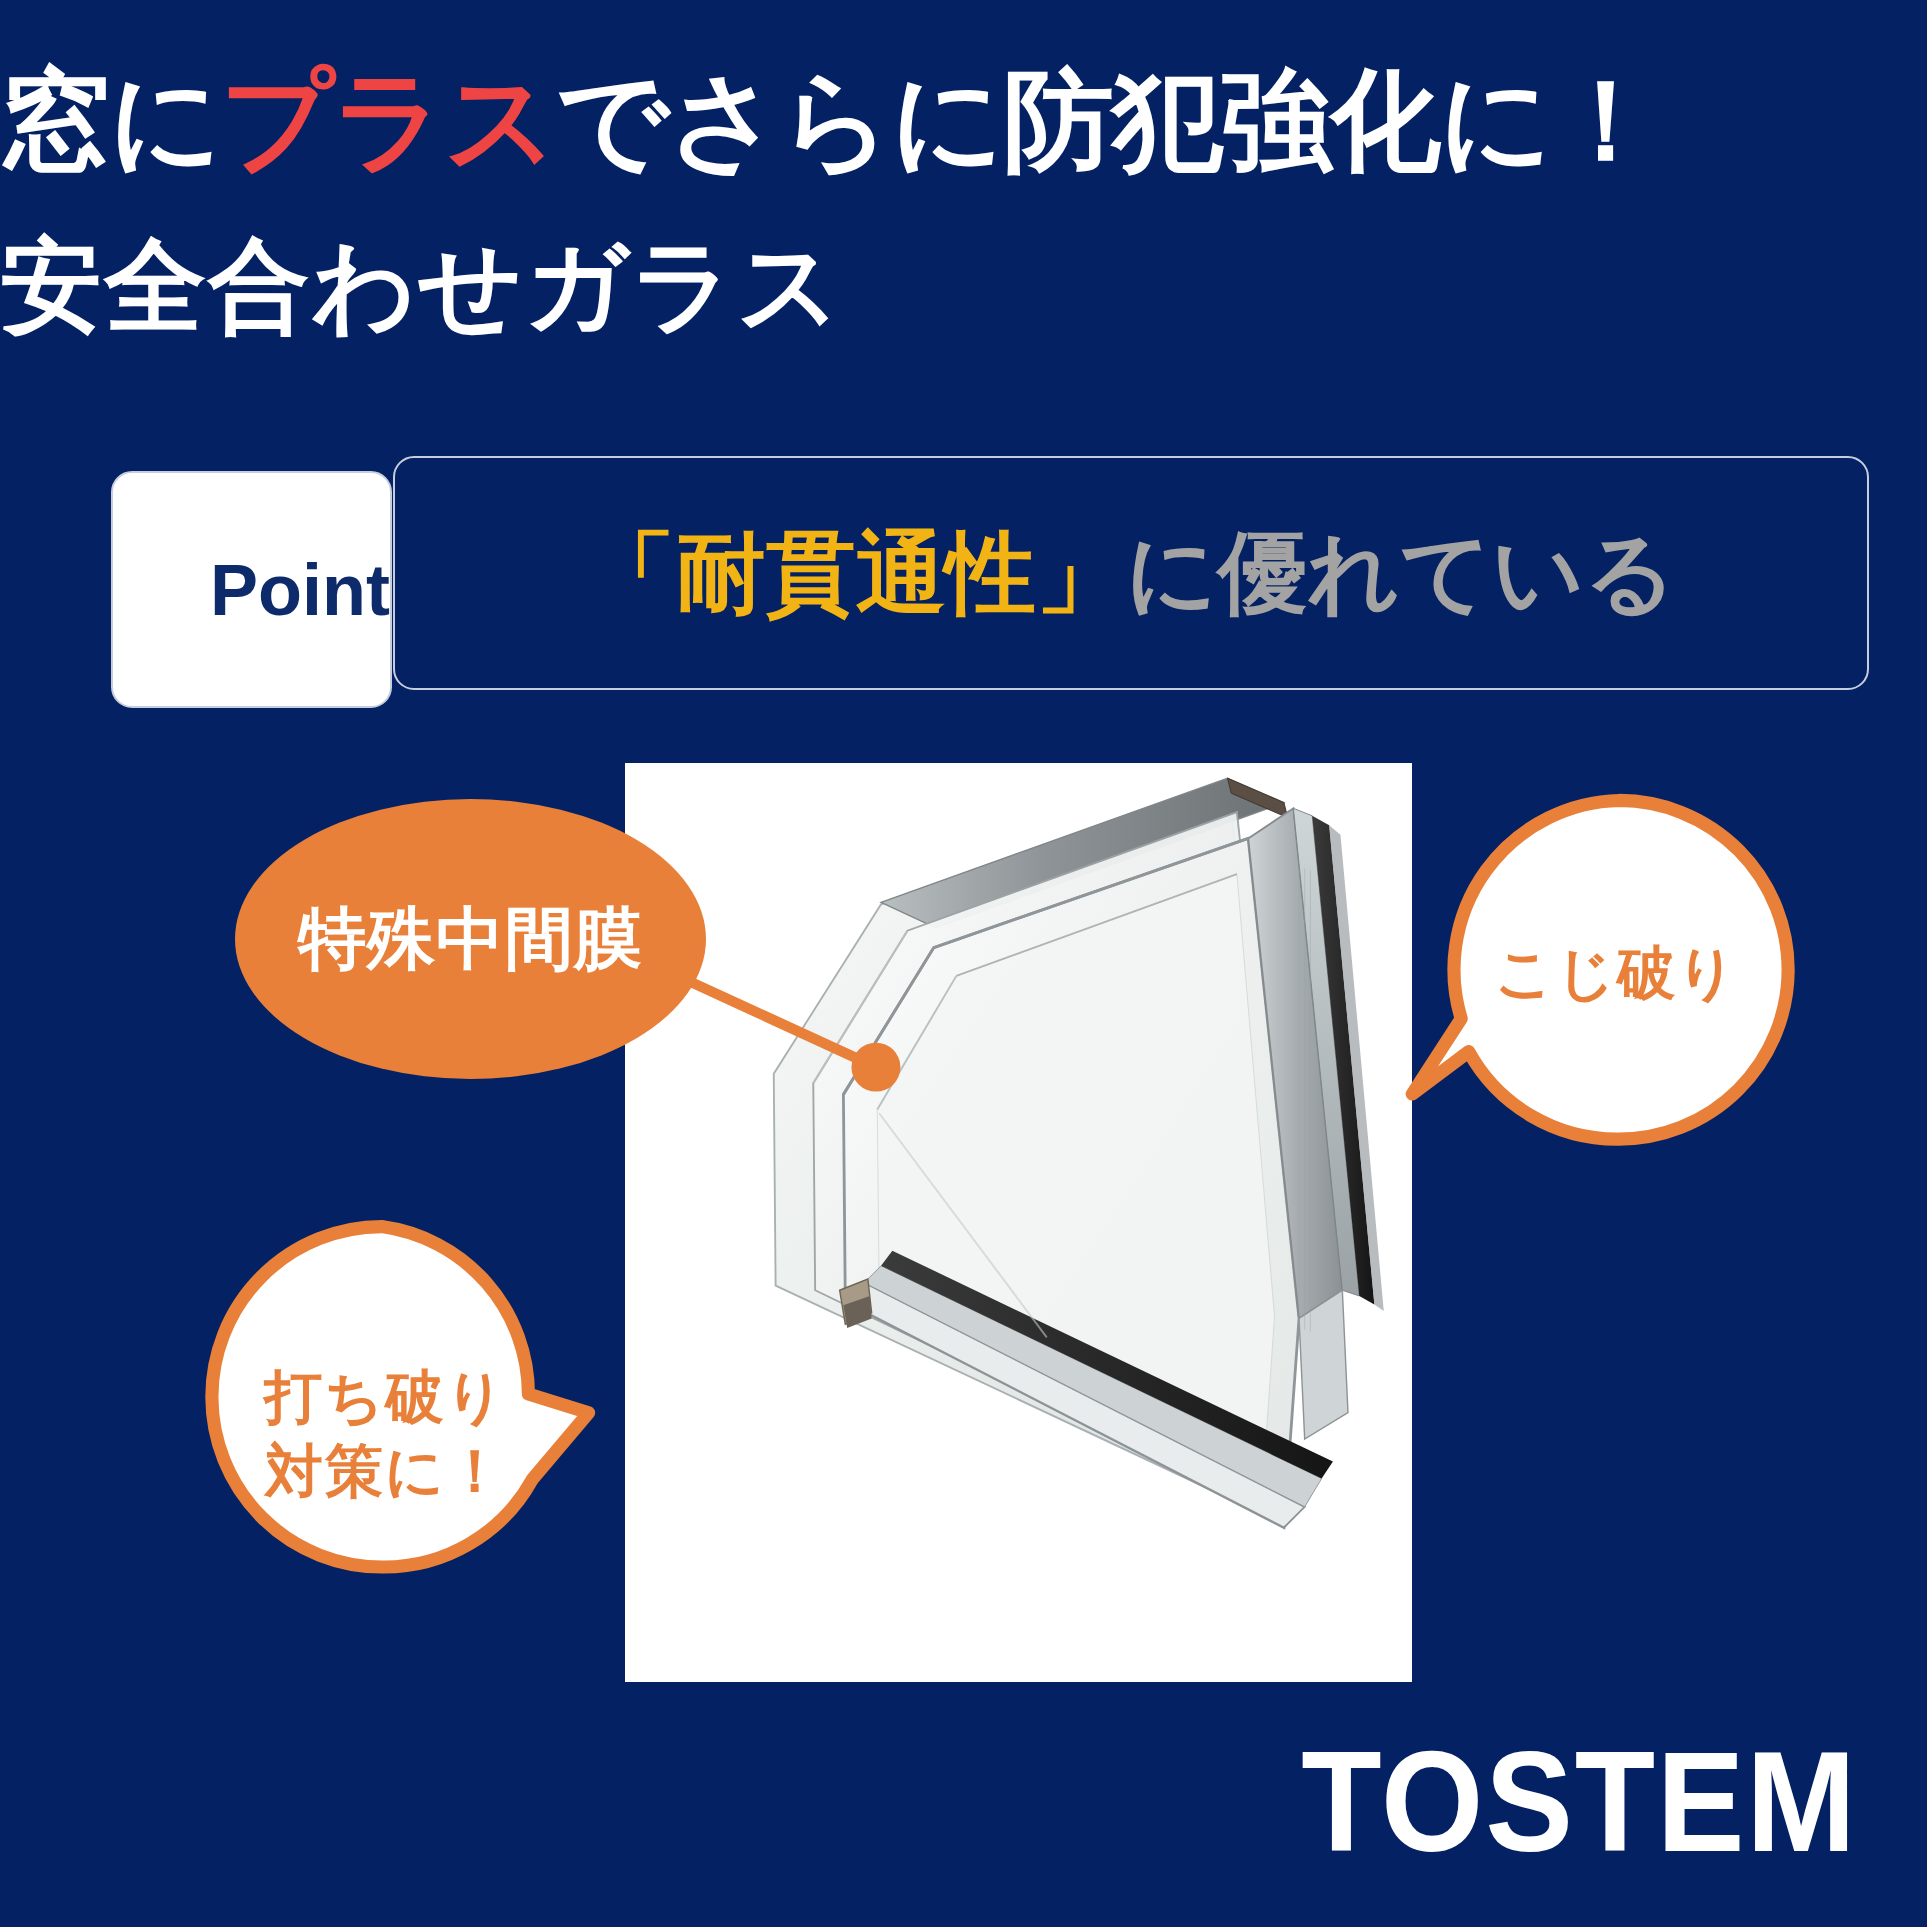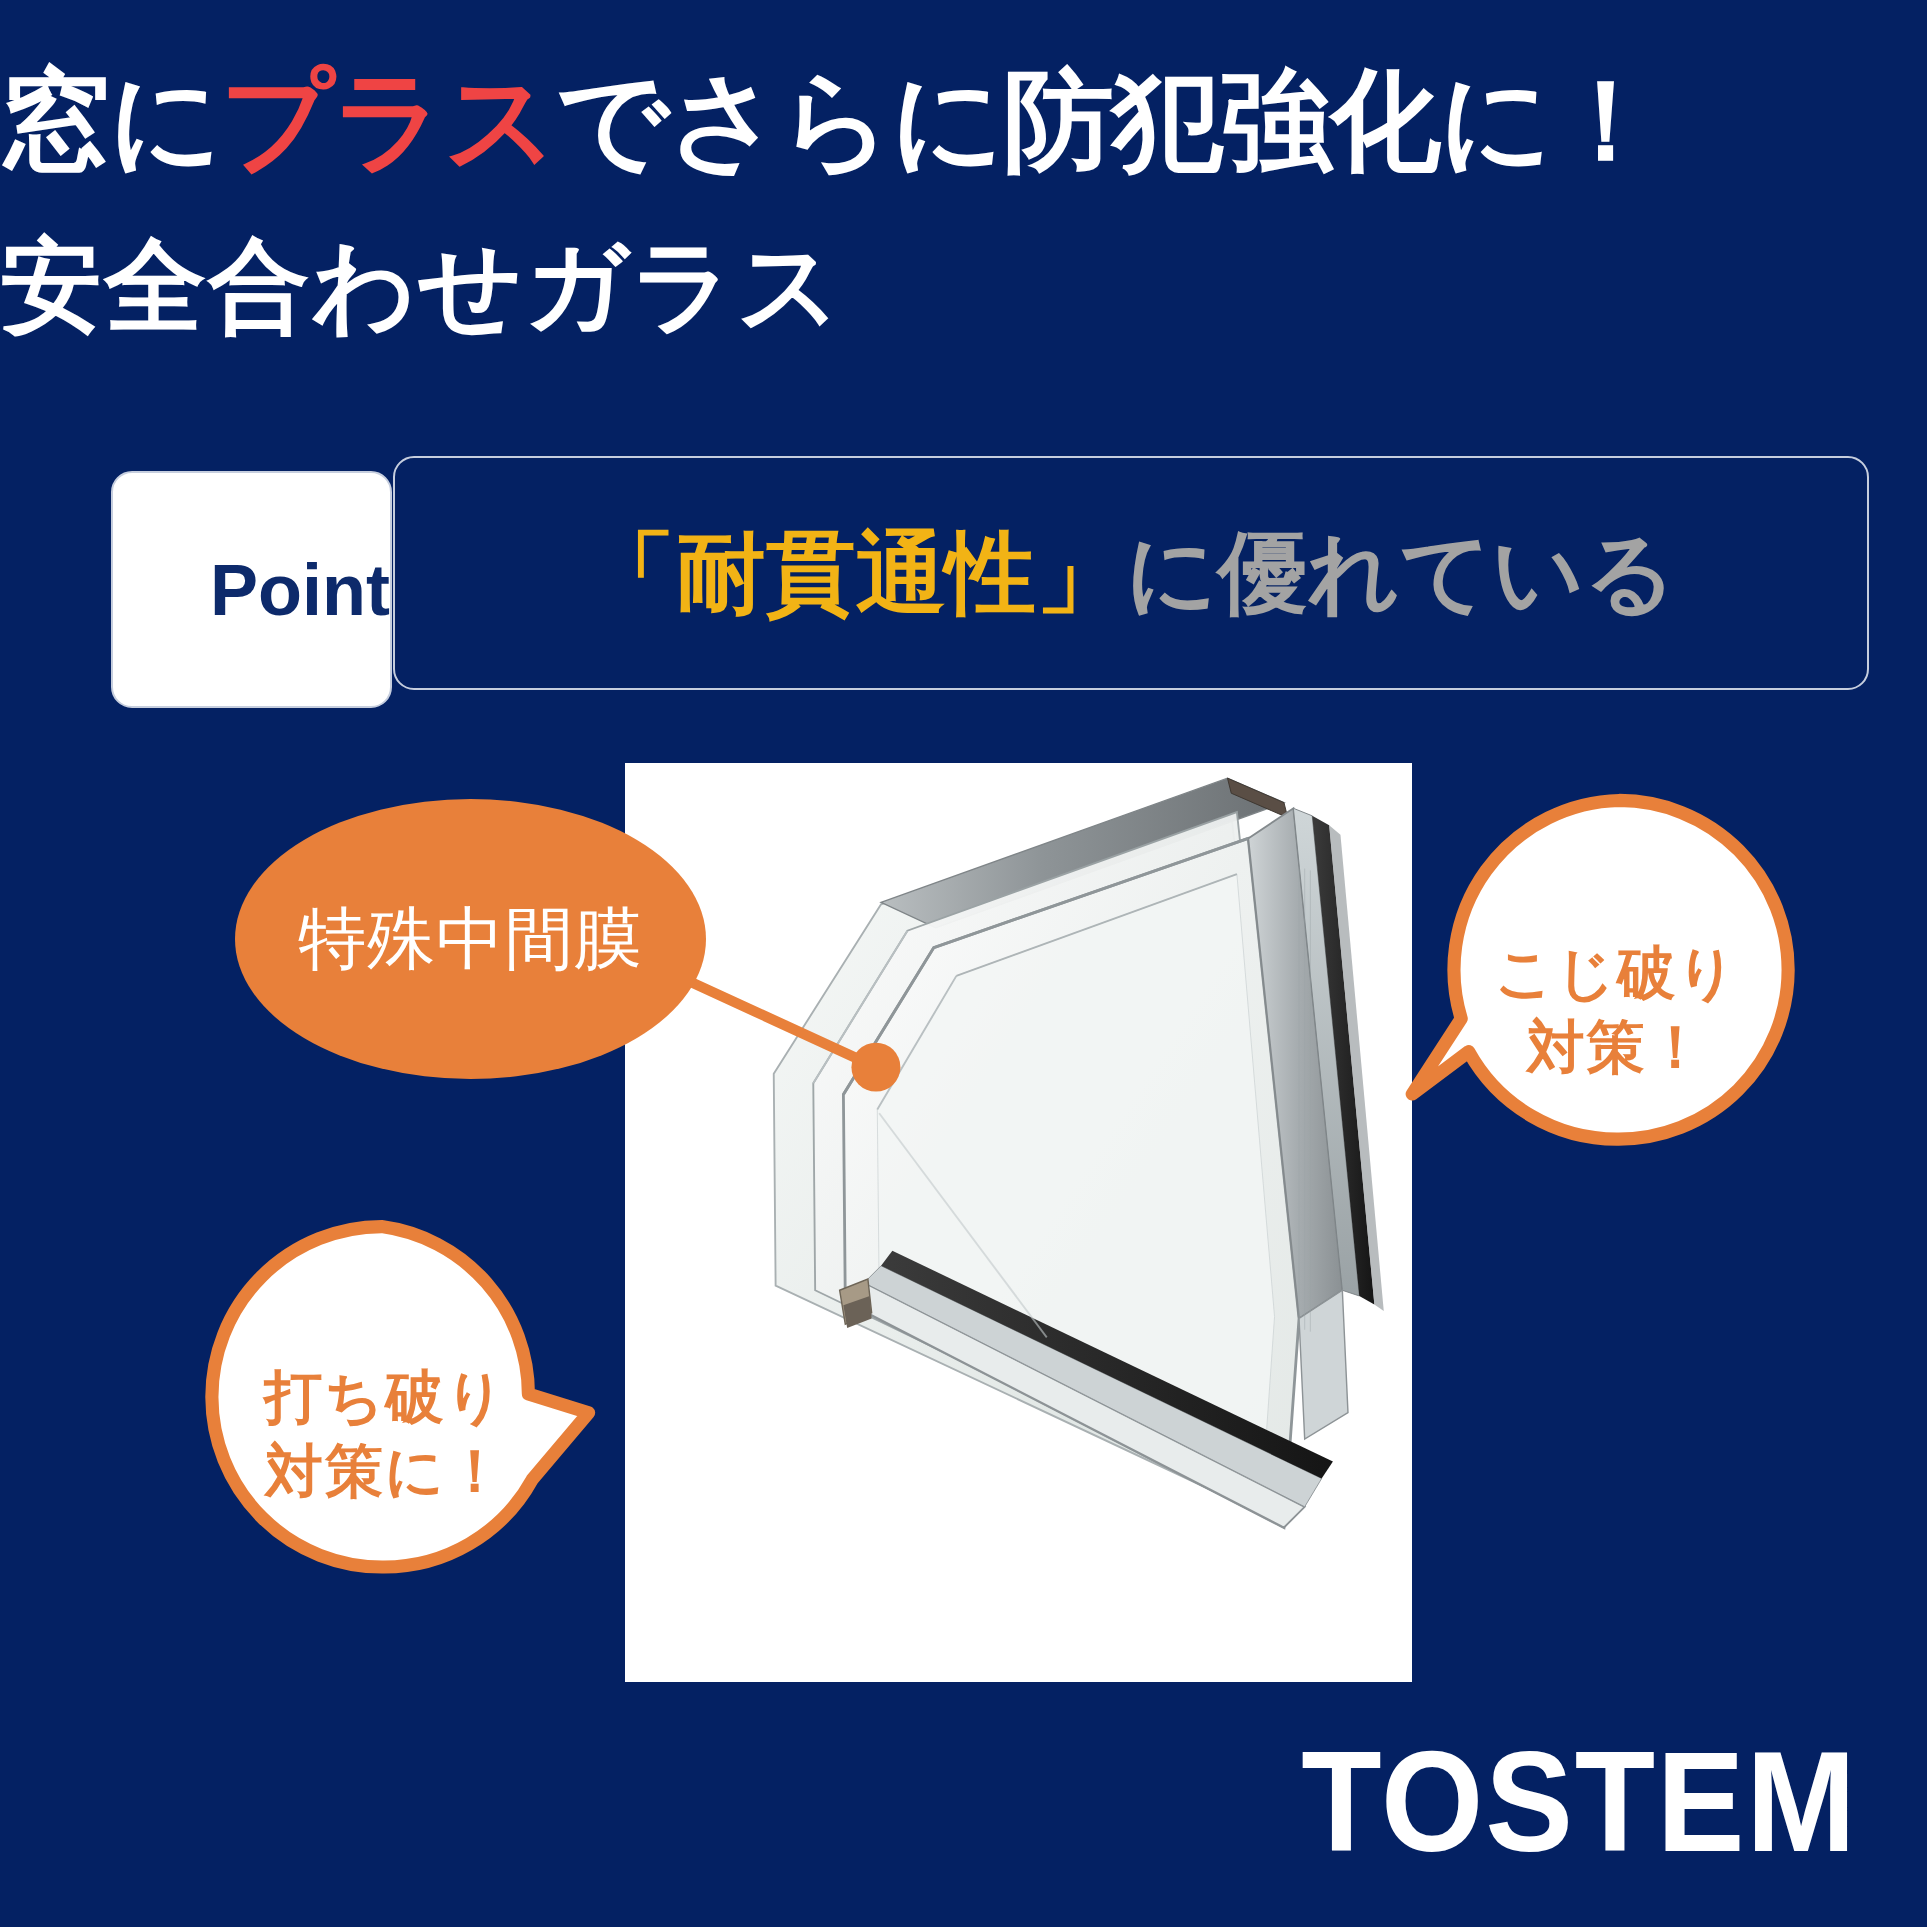--- a/index.html
+++ b/index.html
@@ -116,21 +116,21 @@
     width: 471px;
     height: 280px;
     background: #e8803a;
     border-radius: 50%;
     display: flex;
     align-items: center;
     justify-content: center;
   }
   .film-callout-label {
     font-size: 68px;
-    font-weight: normal;
+    font-weight: bold;
     color: #ffffff;
     white-space: nowrap;
     letter-spacing: 0.9px;
   }
   .leader-line { position: absolute; left: 0; top: 0; width: 1928px; height: 1928px; pointer-events: none; }
 
   
   .bubble {
     position: absolute;
   }
@@ -274,21 +274,20 @@
     <svg width="397" height="367" viewBox="0 0 422 390">
       <path d="M 232 10
                A 180 180 0 1 1 231 370
                A 180 180 0 0 1 72 277
                L 12 322
                L 64 242
                A 180 180 0 0 1 232 10 Z" fill="#ffffff" stroke="#e8803a" stroke-width="14" stroke-linejoin="round"></path>
     </svg>
     <div class="bubble-text">
       <div>こじ破り</div>
-      <div>対策！</div>
     </div>
   </div>
 
   <div class="bubble bubble-left">
     <svg width="395" height="369" viewBox="0 0 420 392">
       <path d="M 190 10
                A 180 180 0 1 0 191 372
                A 180 180 0 0 0 350 279
                L 410 208
                L 346 188

